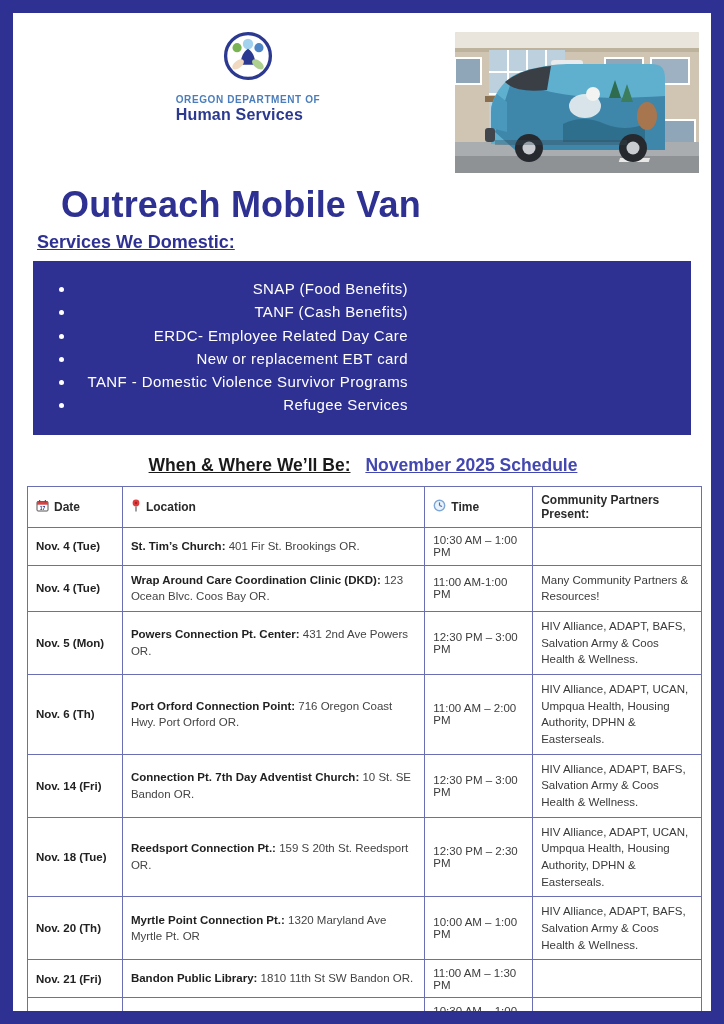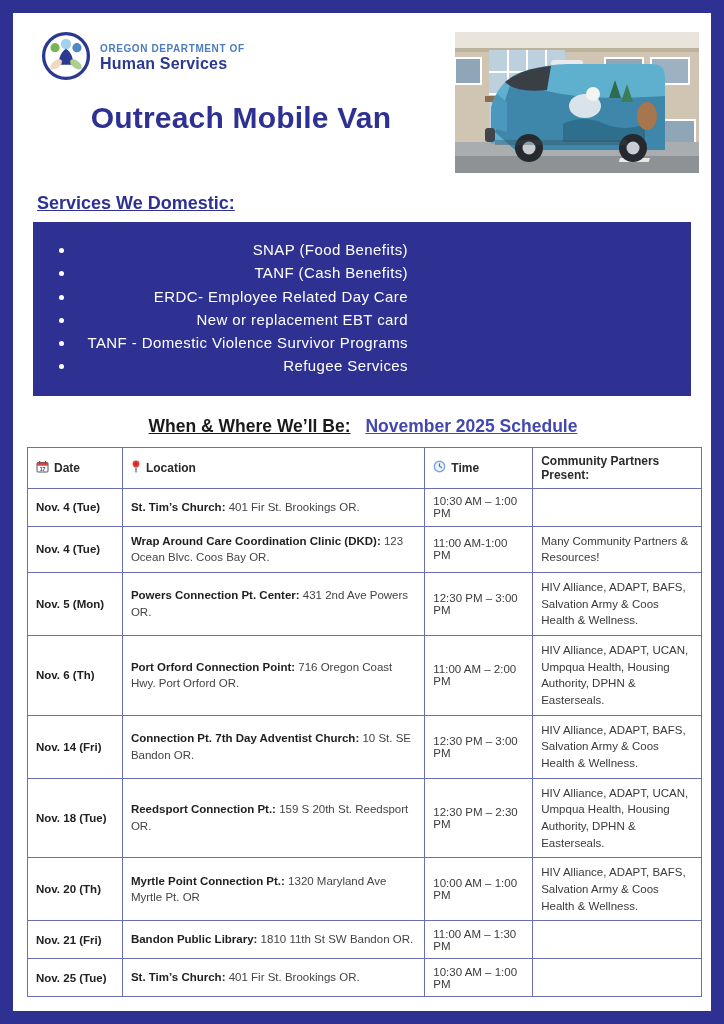--- a/index.html
+++ b/index.html
@@ -17,26 +17,26 @@
     border:13px solid var(--indigo);
     background:#ffffff;
     overflow:hidden;
     position:relative;
   }
   .content{padding:12px 12px 0 14px;}
 
   
   .header{display:flex;align-items:flex-start;min-height:162px;}
   .header-left{width:448px;}
-  .logo{display:flex;align-items:center;gap:9px;margin:6px 0 0 14px;}
+  .logo{display:flex;align-items:center;gap:9px;margin:6px 0 0 14px;flex-direction:column;}
   .logo-text .top{font-size:10px;font-weight:bold;letter-spacing:.6px;color:var(--logo-text-blue);}
   .logo-text .bottom{font-size:16px;font-weight:bold;color:var(--logo-blue);letter-spacing:.2px;margin-top:1px;}
   .page-title{
     text-align:center;color:var(--indigo);
-    font-size:30px;font-weight:bold;margin-top:16px;letter-spacing:.2px;
+    font-size:36px;font-weight:bold;margin-top:60px;letter-spacing:.2px;
   }
   .van-photo{margin-top:7px;border-radius:2px;overflow:hidden;flex:none;}
 
   
   .services-heading{
     color:var(--indigo);font-size:18px;font-weight:bold;
     text-decoration:underline;margin:6px 0 8px 10px;
   }
   .services-box{
     background:var(--indigo);color:#ffffff;

